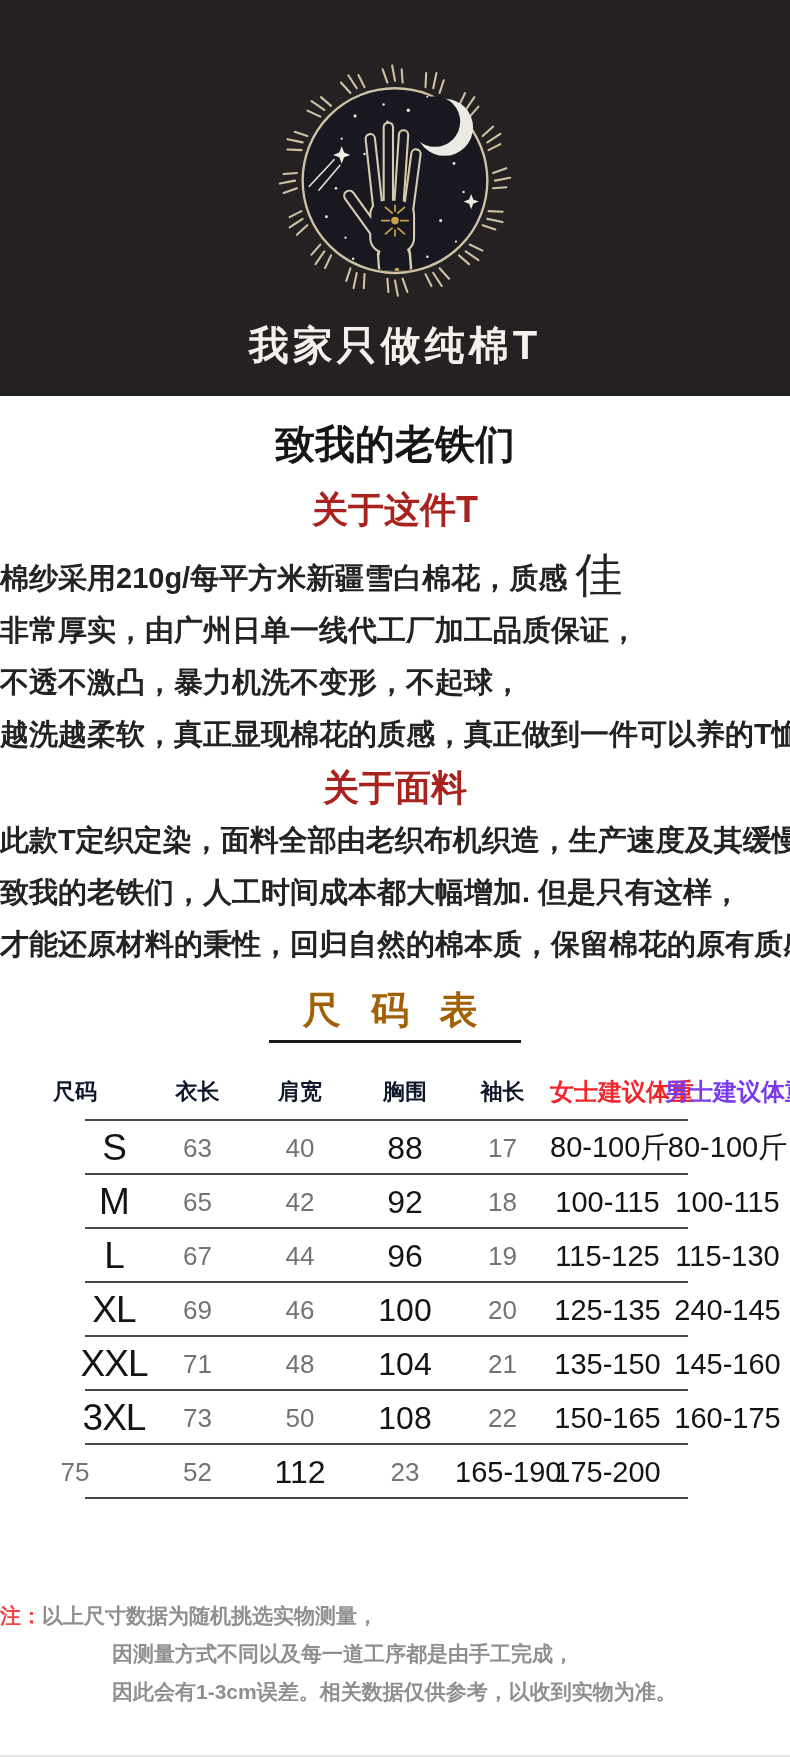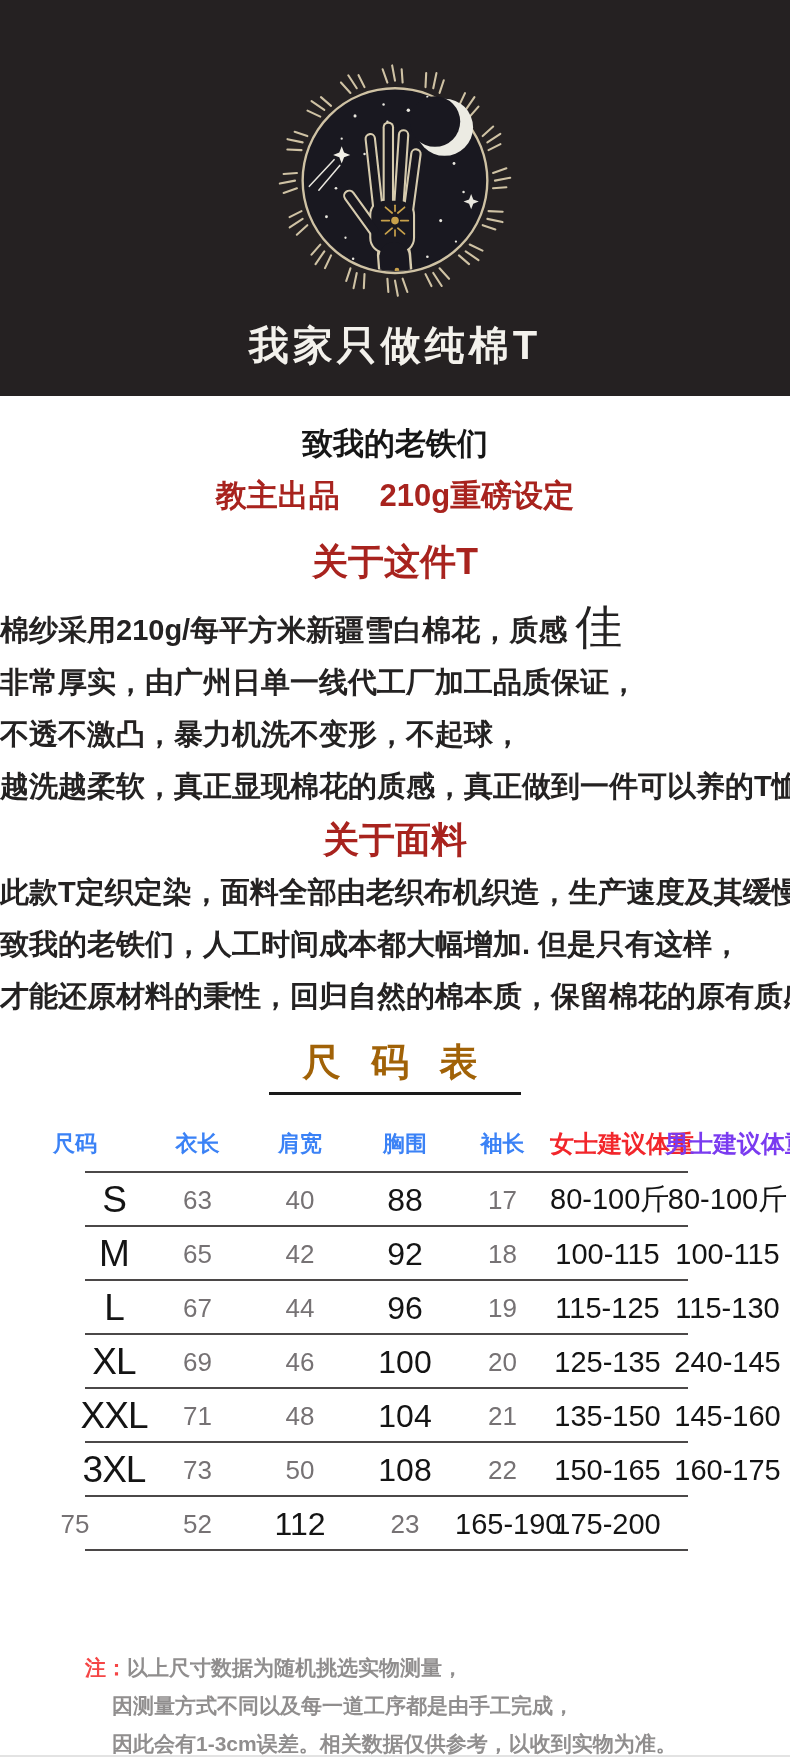--- a/index.html
+++ b/index.html
@@ -8,50 +8,50 @@
     position:relative;font-family:"Liberation Sans",sans-serif;
   }
   .page::after{content:"";position:absolute;left:0;right:0;bottom:0;height:2px;background:#e3e3e3;}
 
   
   .hero{height:396px;background:#252122;text-align:center;overflow:hidden;}
   .hero svg{display:block;margin:52px auto 0;}
   .hero-title{margin-top:4px;font-size:40px;font-weight:bold;color:#f3f1ec;letter-spacing:4px;}
 
   
-  .greeting{margin-top:30px;line-height:36px;font-size:31px;font-weight:bold;color:#161616;text-align:center;}
+  .greeting{margin-top:30px;line-height:36px;font-size:40px;font-weight:bold;color:#161616;text-align:center;}
   .tagline{margin-top:16px;line-height:36px;font-size:31px;font-weight:bold;color:#a8231e;text-align:center;}
   .red-h{line-height:36px;font-size:36px;font-weight:bold;color:#a8231e;text-align:center;}
   .h-tee{margin-top:30px;}
   .h-fabric{margin-top:10px;}
   .para{margin-top:18px;font-size:29px;line-height:52px;font-weight:bold;color:#242222;white-space:nowrap;}
   .para.p2{margin-top:8px;}
   .big-char{font-size:47px;font-weight:normal;position:relative;top:3px;margin-left:8px;}
 
   
   .size-title{margin-top:18px;line-height:44px;font-size:38px;font-weight:bold;color:#a16207;
               letter-spacing:10px;text-align:center;}
   .size-underline{width:252px;height:3px;background:#1a1a1a;margin:8px auto 0;}
   .tbl{margin-top:20px;}
   .t-row{display:grid;grid-template-columns:150px 95px 110px 100px 95px 115px 125px;
          align-items:center;height:54px;position:relative;}
   .t-row.head{height:58px;}
   .t-row::after{content:"";position:absolute;left:85px;right:102px;bottom:0;height:2px;background:#4b4848;}
   .t-row div{text-align:center;white-space:nowrap;}
-  .hcell{font-size:22px;font-weight:bold;color:#3b82f6;}
+  .hcell{font-size:22px;font-weight:bold;color:#0f172a;}
   .hcell.women{font-size:24px;color:#f2262b;}
   .hcell.men{font-size:24px;color:#7a3bf0;}
   .c-size{padding-left:78px;font-size:37px;color:#141414;font-weight:500;letter-spacing:-1px;}
   .c-gray{font-size:26px;color:#767274;}
   .c-chest{font-size:32px;color:#141414;font-weight:500;}
   .c-wt{font-size:29px;color:#141414;}
 
   
   .notes{margin-top:98px;font-size:21px;font-weight:bold;color:#908e8e;line-height:38px;}
-  .notes .n1{padding-left:85px;}
+  .notes .n1{}
   .notes .cont{padding-left:112px;}
   .note-prefix{color:#f54545;}
 </style>
 </head>
 <body>
 
 <div class="page">
 
   <div class="hero">
     <svg width="238" height="262" viewBox="-125 -135 250 275" aria-hidden="true">
@@ -147,21 +147,20 @@
             <line x1="0" y1="52" x2="0" y2="58"></line>
         </g>
         <circle cx="0" cy="42" r="4" fill="#c8a14b"></circle>
         <circle cx="2" cy="94" r="2.4" fill="#c8a14b"></circle>
       </g>
     </svg>
     <div class="hero-title">我家只做纯棉T</div>
   </div>
 
   <div class="greeting">致我的老铁们</div>
-  <div class="tagline">教主出品　 210g重磅设定</div>
 
   <div class="red-h h-tee">关于这件T</div>
   <div class="para">
     <div><span>棉纱采用210g/每平方米新疆雪白棉花，质感</span><span class="big-char">佳</span></div>
     <div>非常厚实，由广州日单一线代工厂加工品质保证，</div>
     <div>不透不激凸，暴力机洗不变形，不起球，</div>
     <div>越洗越柔软，真正显现棉花的质感，真正做到一件可以养的T恤。</div>
   </div>
 
   <div class="red-h h-fabric">关于面料</div>

